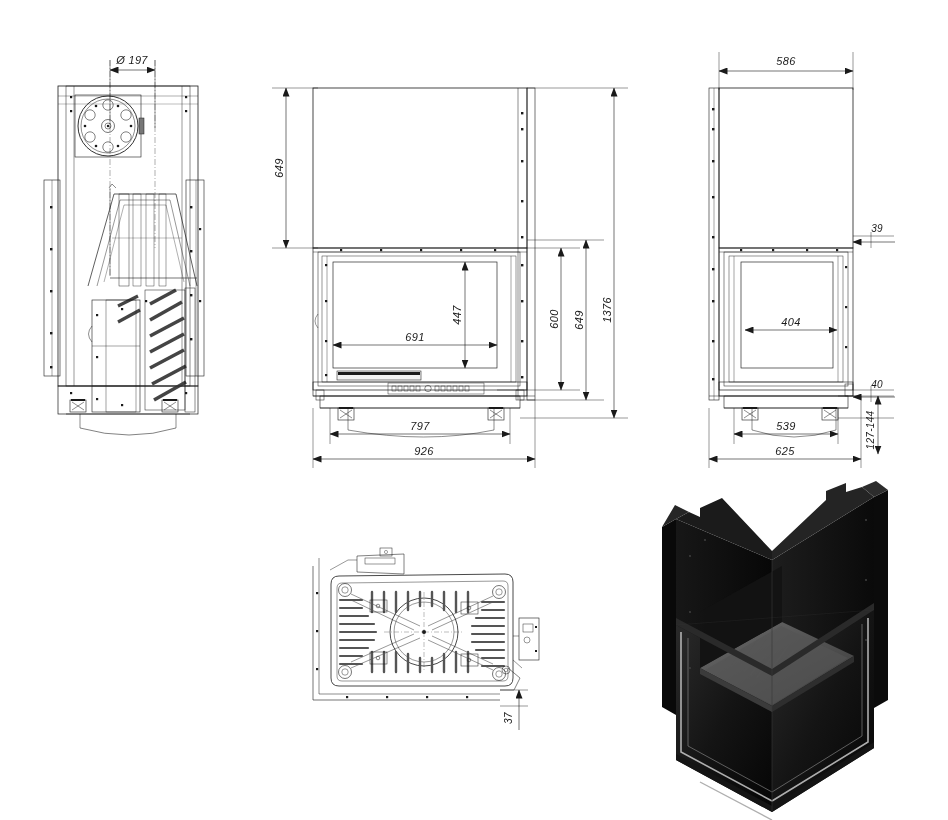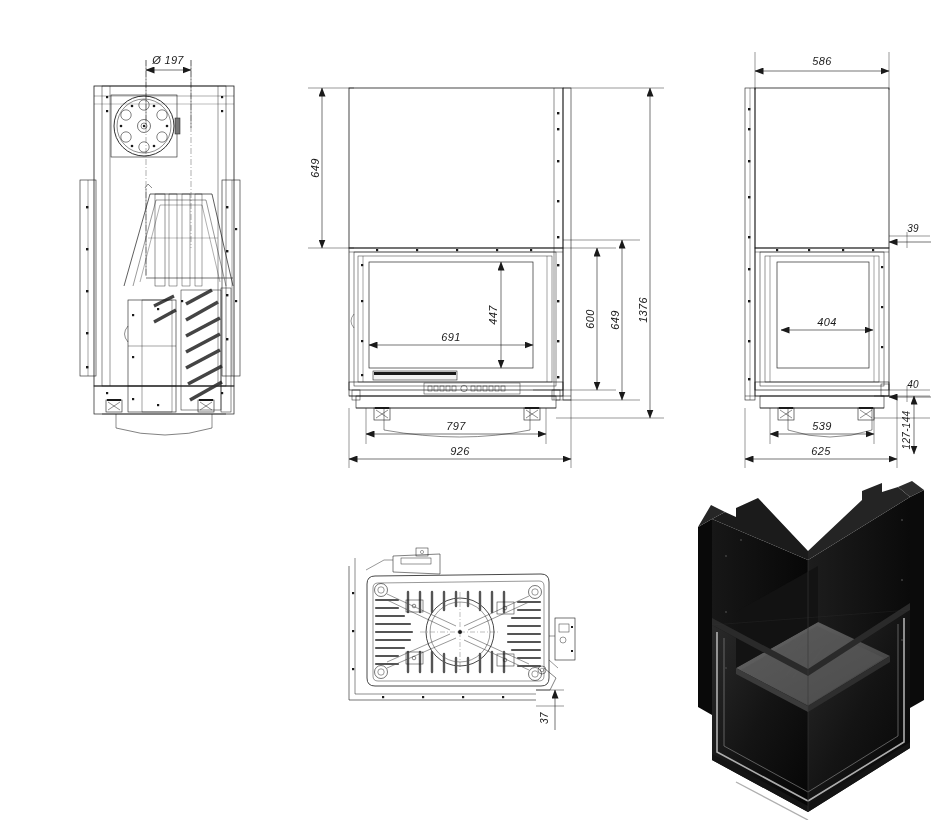--- a/index.html
+++ b/index.html
@@ -1,18 +1,18 @@
 <!DOCTYPE html>
 <html><head>
 <meta charset="utf-8">
 <style>
   html,body{margin:0;padding:0;background:#ffffff;}
   body{width:948px;height:820px;position:relative;overflow:hidden;
        font-family:"Liberation Sans",sans-serif;color:#1a1a1a;}
-  .stage{position:absolute;left:0;top:0;width:900px;height:820px;margin-left:36px;}
+  .stage{position:absolute;left:0;top:0;width:900px;height:820px;}
   svg{display:block;}
   .dim{font-family:"Liberation Sans",sans-serif;font-size:11px;fill:#1a1a1a;
        font-style:italic;letter-spacing:.3px;}
   .dim-sm{font-size:10px;}
 </style>
 </head>
 <body>
 
 <div class="stage">
 <svg width="948" height="820" viewBox="0 0 948 820">

